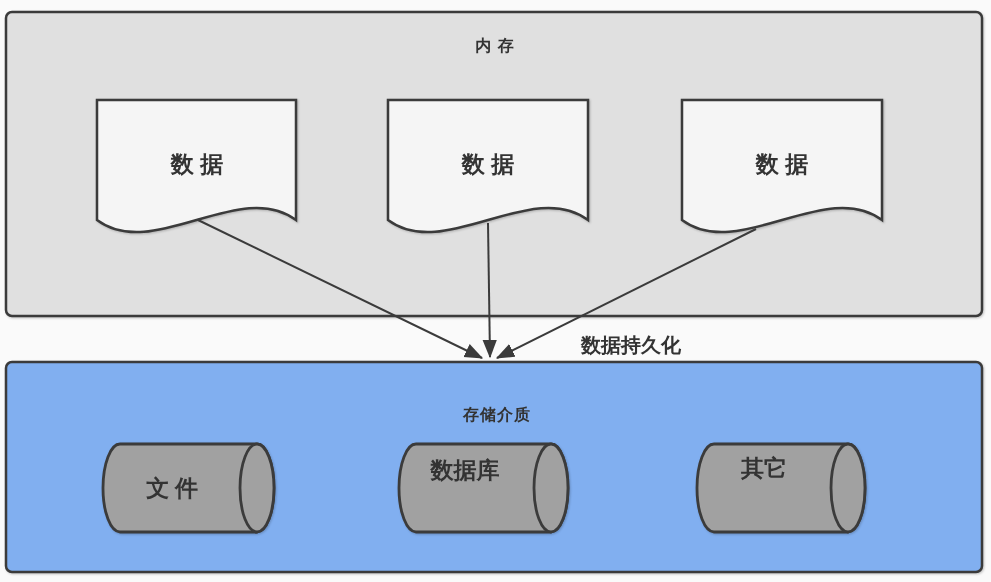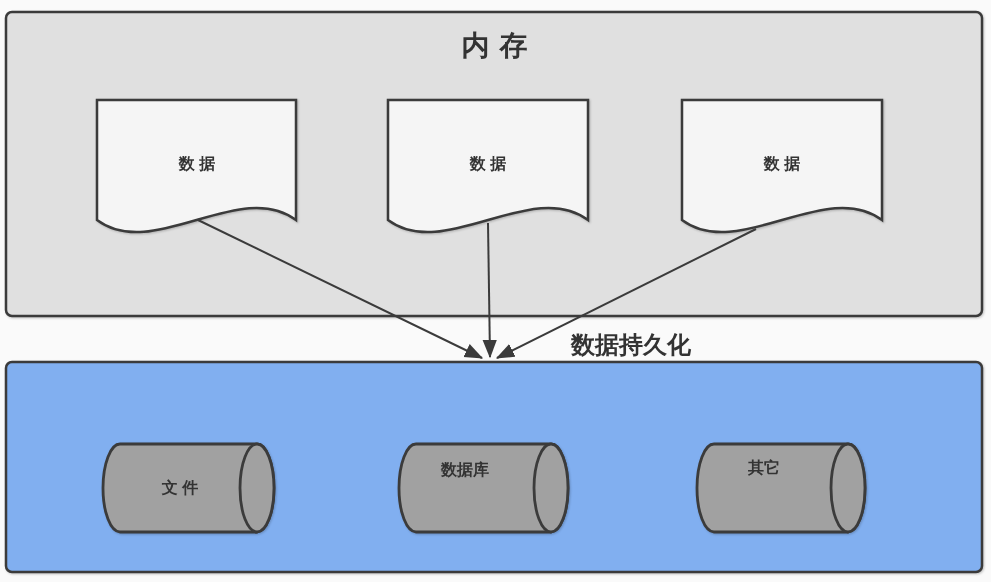--- a/index.html
+++ b/index.html
@@ -37,23 +37,23 @@
   .arrowhead-fill { fill: var(--stroke, #3b3b3b); }
   .label {
     position: absolute;
     transform: translate(-50%, -50%);
     color: var(--text, #333333);
     font-weight: bold;
     white-space: pre;
     line-height: 1;
     user-select: none;
   }
-  .title-label  { font-size: 28px; letter-spacing: 1px; }
-  .node-label   { font-size: 16px; }
-  .edge-label   { font-size: 24px; }
+  .title-label  { font-size: 16px; letter-spacing: 1px; }
+  .node-label   { font-size: 23px; }
+  .edge-label   { font-size: 20px; }
 </style>
 </head>
 <body>
 
 <div class="canvas">
 
   <svg width="991" height="582" viewBox="0 0 991 582">
     <defs>
       <marker id="arrowhead" markerWidth="10" markerHeight="8" refX="8.6" refY="3.6" orient="auto" markerUnits="strokeWidth">
         <path class="arrowhead-fill" d="M0,0 L9.2,3.6 L0,7.2 Z"></path>
@@ -89,18 +89,19 @@
   </svg>
 
   <div class="label title-label" style="left:495px; top:46px;">内 存</div>
 
   <div class="label node-label" style="left:197px; top:164px;">数 据</div>
   <div class="label node-label" style="left:488px; top:164px;">数 据</div>
   <div class="label node-label" style="left:782px; top:164px;">数 据</div>
 
   <div class="label edge-label" style="left:631px; top:345px;">数据持久化</div>
 
+  <div class="label title-label" style="left:497px; top:415px;">存储介质</div>
 
-  <div class="label node-label" style="left:180px; top:488px;">文 件</div>
+  <div class="label node-label" style="left:172px; top:488px;font-family:Liberation Serif, serif;">文 件</div>
   <div class="label node-label" style="left:465px; top:470px;">数据库</div>
   <div class="label node-label" style="left:764px; top:468px;">其它</div>
 
 </div>
 
 </body></html>

